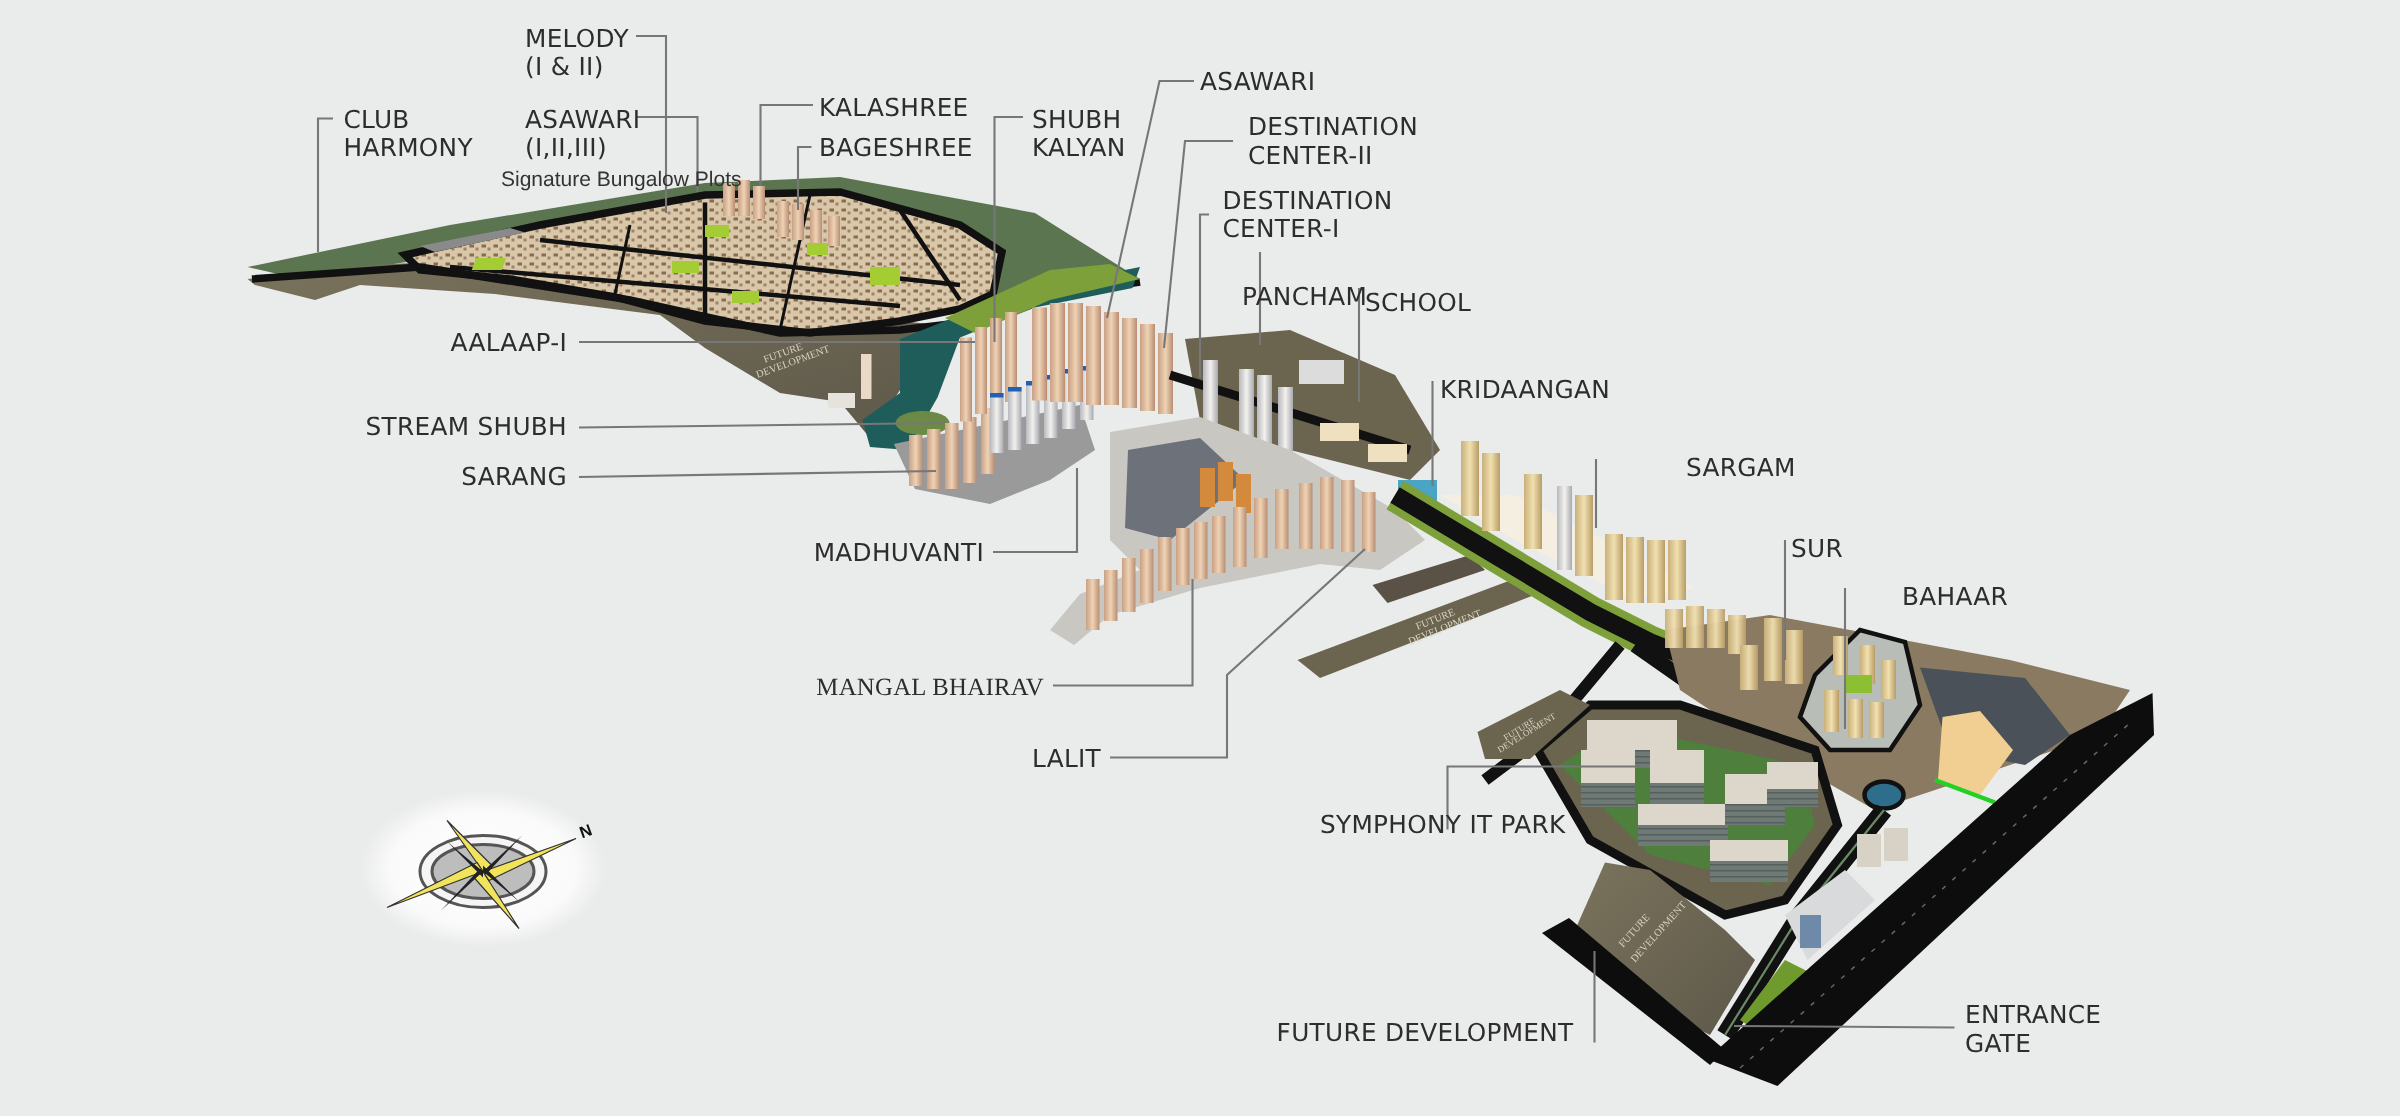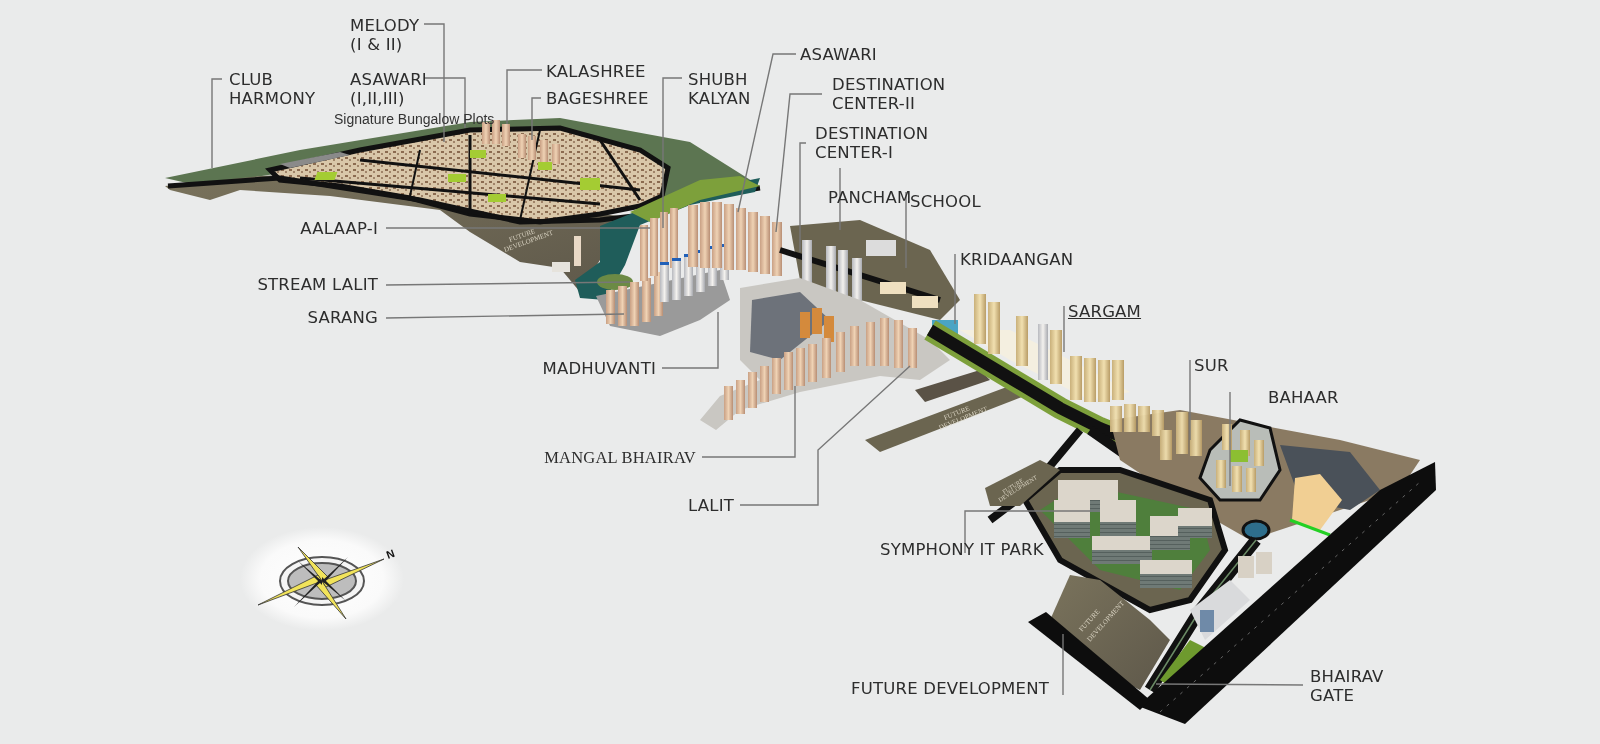--- a/index.html
+++ b/index.html
@@ -374,32 +374,32 @@
   <div class="label" style="left:688px;top:70px;">SHUBH
 KALYAN</div>
   <div class="label" style="left:800px;top:45px;">ASAWARI</div>
   <div class="label" style="left:832px;top:75px;">DESTINATION
 CENTER-II</div>
   <div class="label" style="left:815px;top:124px;">DESTINATION
 CENTER-I</div>
   <div class="label" style="left:828px;top:168px;margin-top:20px;">PANCHAM</div>
   <div class="label" style="left:910px;top:192px;">SCHOOL</div>
   <div class="label" style="left:960px;top:250px;">KRIDAANGAN</div>
-  <div class="label" style="left:1068px;top:302px;text-decoration:underline;">SARGAM</div>
+  <div class="label" style="left:1124px;top:302px;">SARGAM</div>
   <div class="label" style="left:1194px;top:356px;">SUR</div>
   <div class="label" style="left:1268px;top:388px;">BAHAAR</div>
   <div class="label right" style="right:1222px;top:219px;">AALAAP-I</div>
-  <div class="label right" style="right:1222px;top:275px;">STREAM LALIT</div>
+  <div class="label right" style="right:1222px;top:275px;">STREAM SHUBH</div>
   <div class="label right" style="right:1222px;top:308px;">SARANG</div>
   <div class="label right" style="right:944px;top:359px;">MADHUVANTI</div>
   <div class="label right" style="right:904px;top:448px;font-family:Liberation Serif, serif;">MANGAL BHAIRAV</div>
   <div class="label right" style="right:866px;top:496px;">LALIT</div>
   <div class="label" style="left:880px;top:540px;">SYMPHONY IT PARK</div>
   <div class="label right" style="right:551px;top:679px;">FUTURE DEVELOPMENT</div>
-  <div class="label" style="left:1310px;top:667px;">BHAIRAV
+  <div class="label" style="left:1310px;top:667px;">ENTRANCE
 GATE</div>
 
   <svg class="compass" viewBox="0 0 168 108">
     <ellipse cx="84" cy="54" rx="82" ry="52" fill="url(#compassHalo)"></ellipse>
     <ellipse cx="84" cy="56" rx="42" ry="24" fill="#f5f5f5" stroke="#555" stroke-width="2"></ellipse>
     <ellipse cx="84" cy="56" rx="34" ry="18" fill="#bdbdbd" stroke="#555" stroke-width="2"></ellipse>
 
     <polygon points="84,56 60,22 90,52" fill="#f1e35a" stroke="#333" stroke-width="0.8"></polygon>
     <polygon points="84,56 108,94 78,60" fill="#f1e35a" stroke="#333" stroke-width="0.8"></polygon>
     <polygon points="84,56 146,34 88,62" fill="#f1e35a" stroke="#333" stroke-width="0.8"></polygon>

